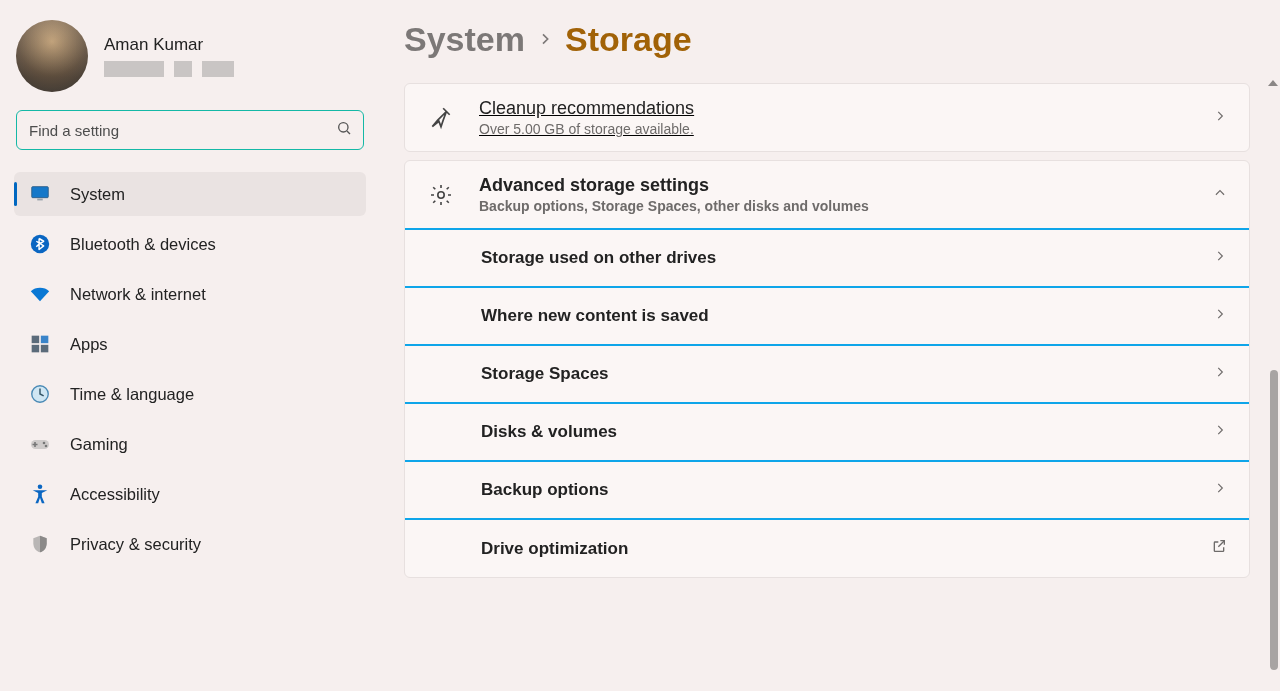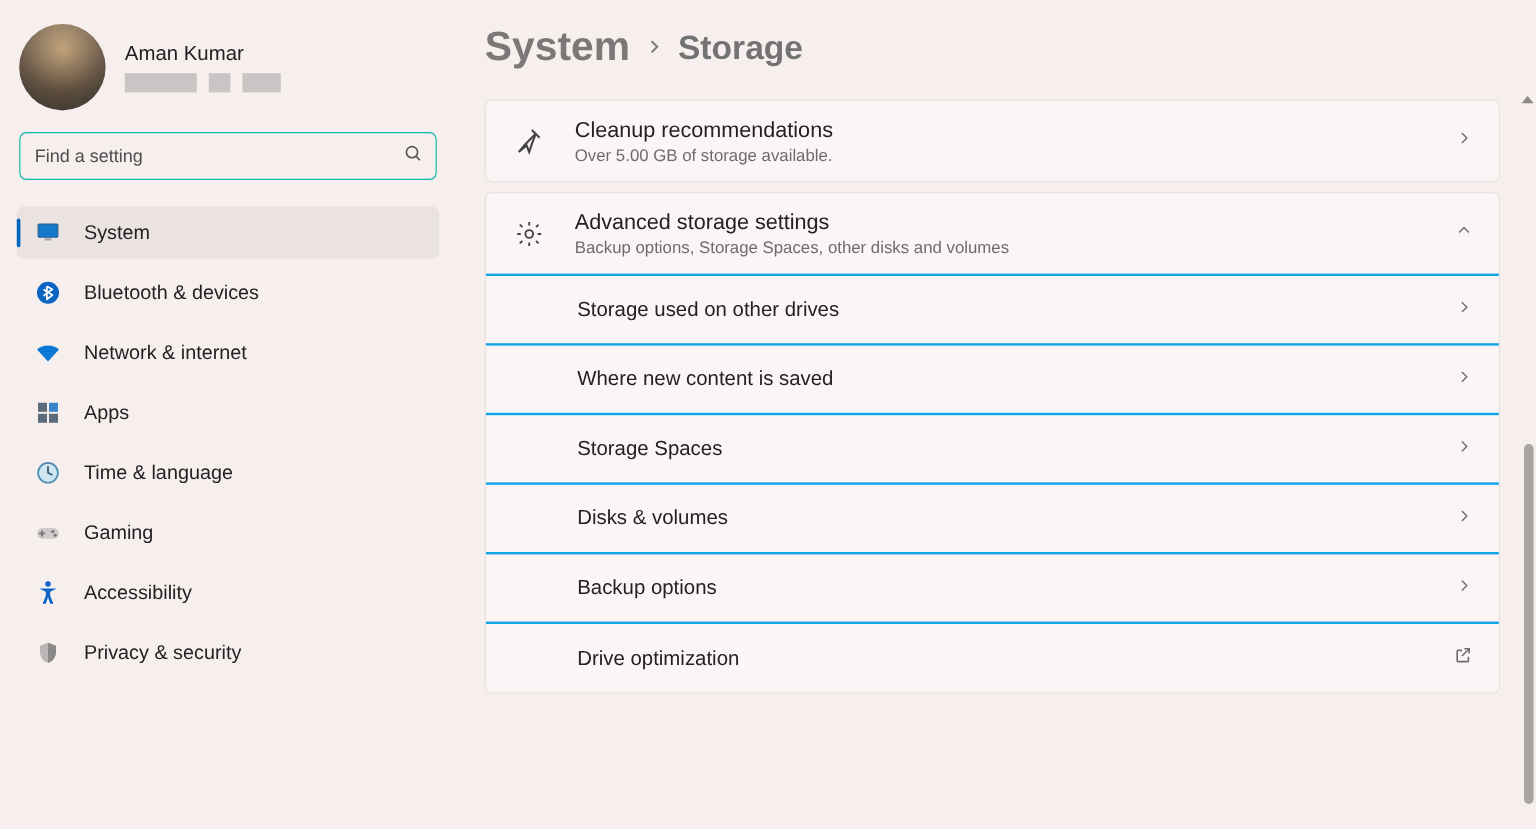--- a/index.html
+++ b/index.html
@@ -124,30 +124,31 @@
   .breadcrumb .bc-parent {
     font-size: 34px;
     font-weight: 600;
     color: #7c7877;
   }
   .breadcrumb .bc-sep {
     font-size: 22px;
     color: #7c7877;
   }
   .breadcrumb .bc-current {
-    font-size: 28px;
+    font-size: 34px;
     font-weight: 600;
-    color: #737373;
+    color: #a16207;
   }
 
   .card {
     border: 1px solid #e7e0df;
     border-radius: 6px;
     background: #fbf6f5;
     margin-bottom: 8px;
+    text-decoration: underline;
   }
   .card-row {
     display: flex;
     align-items: center;
     padding: 14px 22px;
     gap: 24px;
   }
   .card-icon {
     width: 28px;
     height: 28px;
@@ -157,20 +158,21 @@
   }
   .card-text { flex: 1; }
   .card-title { font-size: 18px; color: #222; }
   .card-sub { font-size: 14px; color: #6e6b6a; margin-top: 2px; }
   .chev { color: #6e6b6a; flex-shrink:0; }
 
   .exp-card {
     border: 1px solid #e7e0df;
     border-radius: 6px;
     background: #fbf6f5;
+    font-weight: bold;
   }
   .exp-header {
     display: flex;
     align-items: center;
     padding: 14px 22px;
     gap: 24px;
   }
   .sub-list .sub-row {
     display: flex;
     align-items: center;

